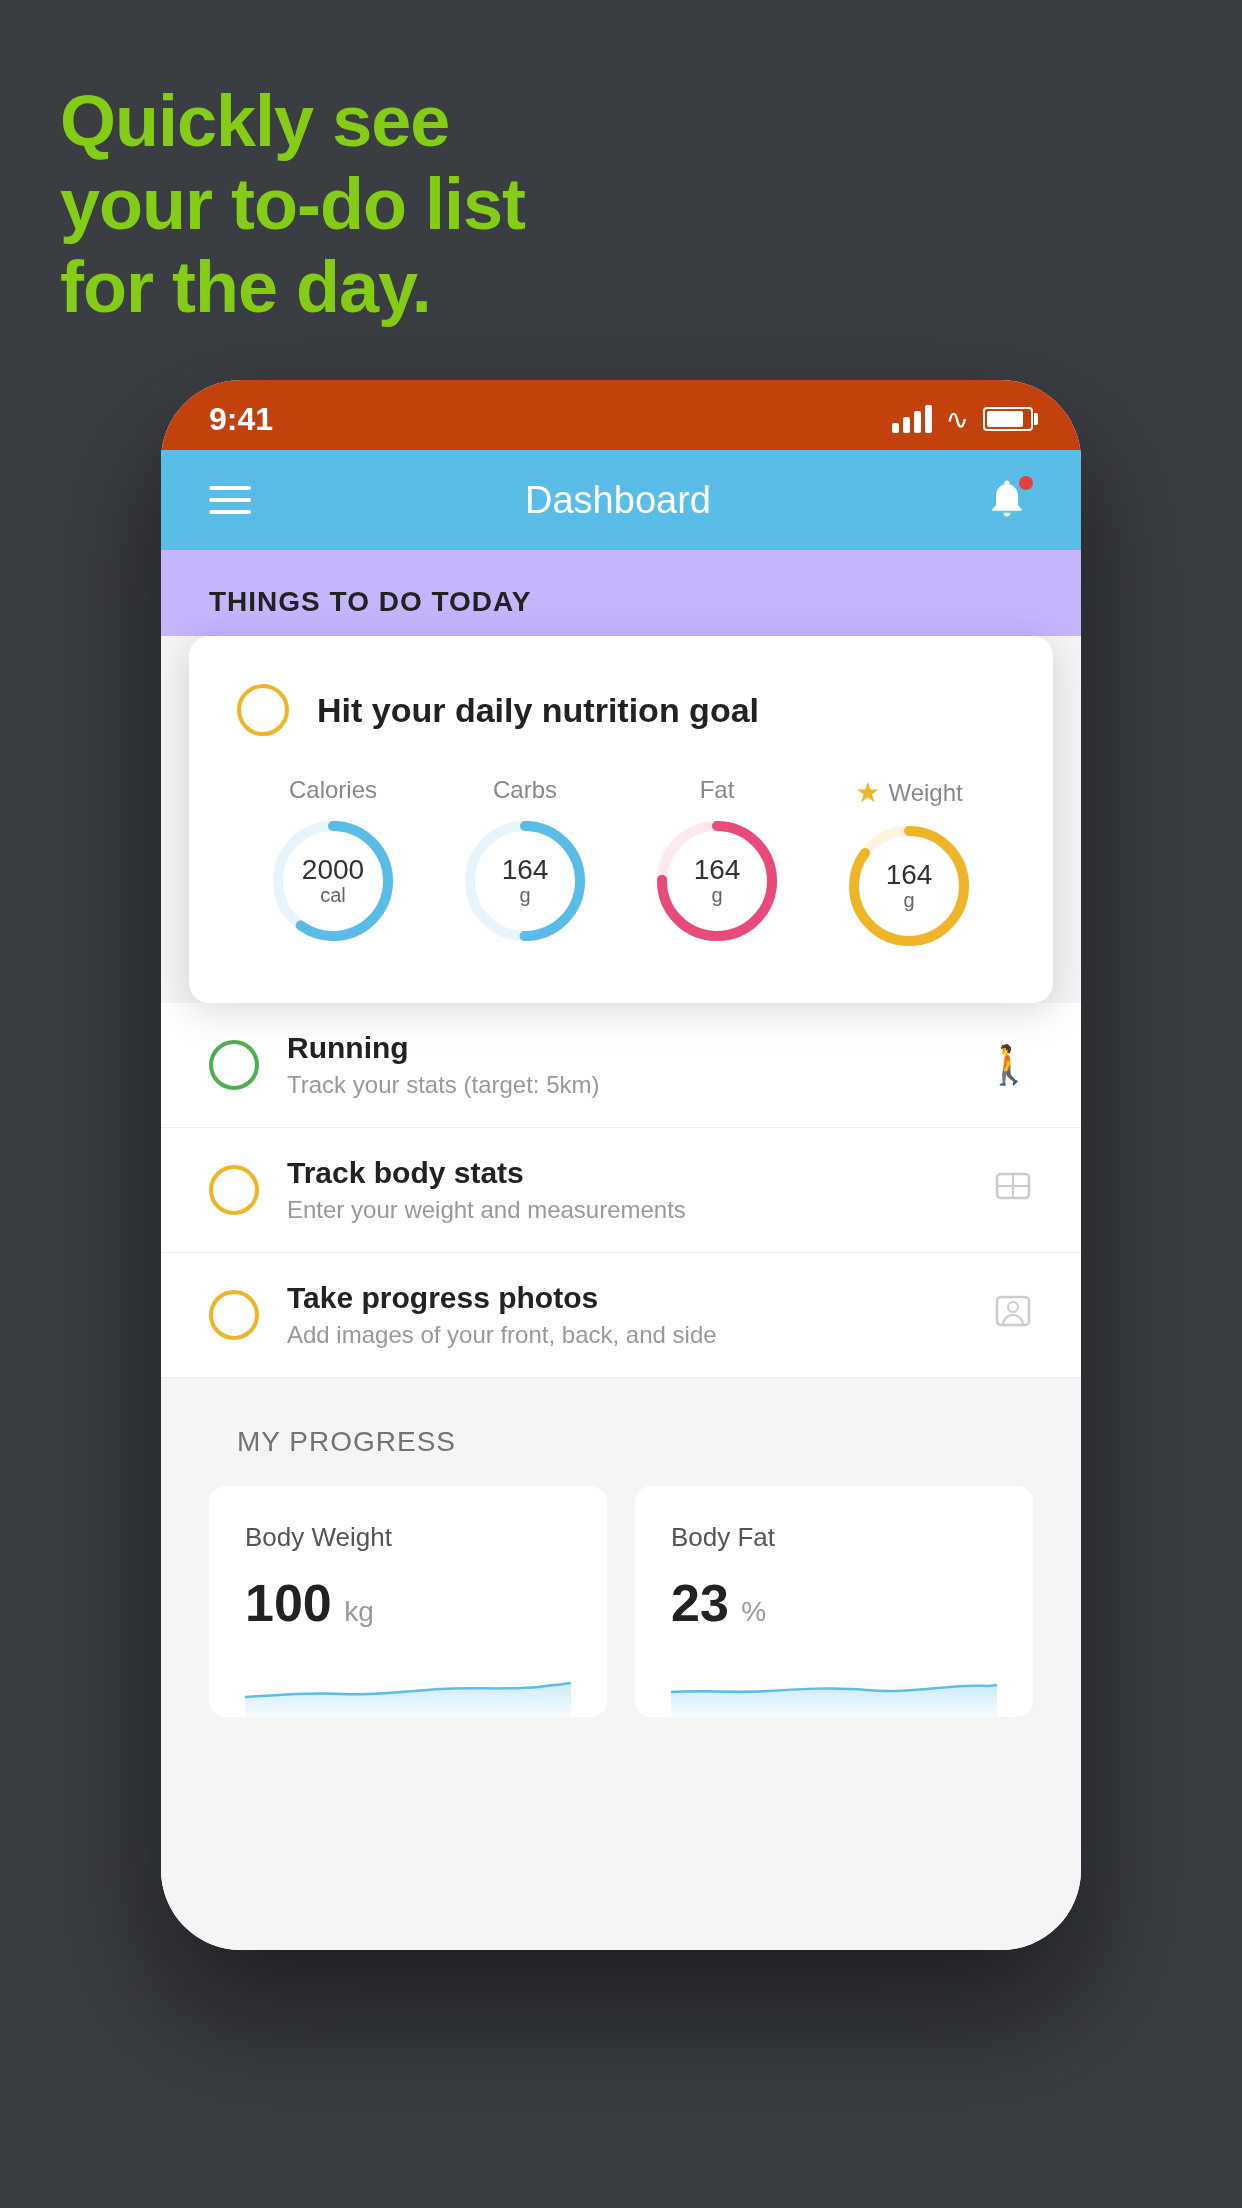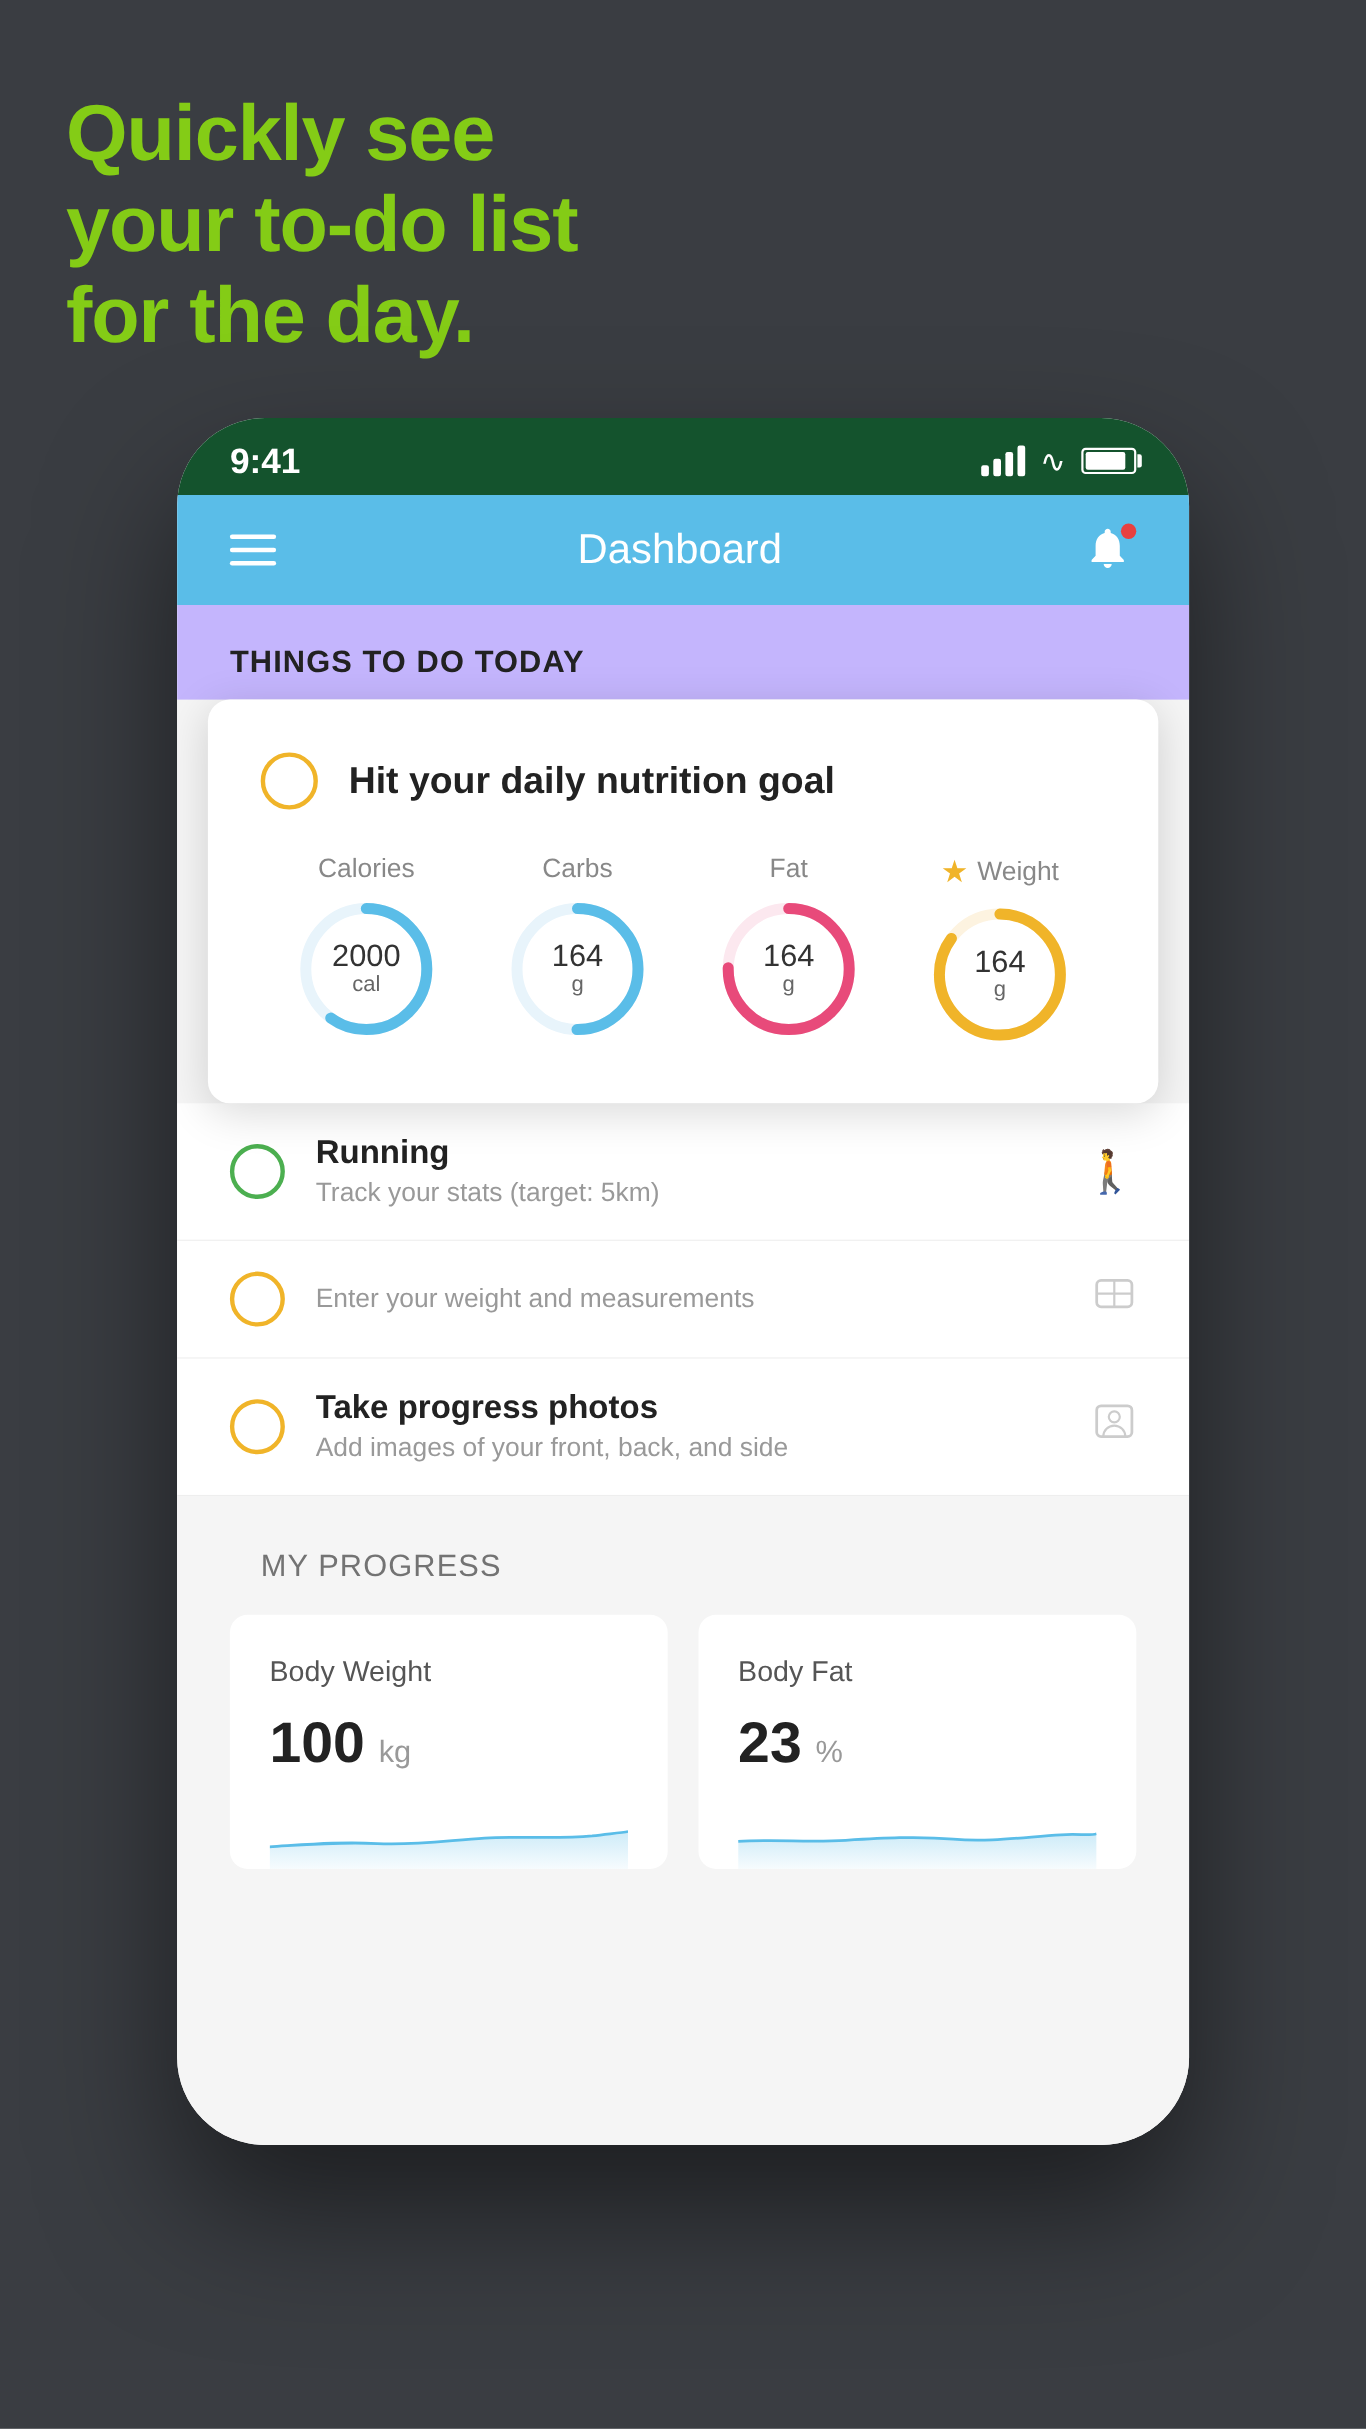--- a/index.html
+++ b/index.html
@@ -38,21 +38,21 @@
       width: 920px;
       background: #ffffff;
       border-radius: 80px;
       overflow: hidden;
       box-shadow: 0 60px 120px rgba(0,0,0,0.5);
       position: relative;
     }
 
     
     .status-bar {
-      background: #14532d;
+      background: #c2410c;
       display: flex;
       justify-content: space-between;
       align-items: center;
       padding: 18px 48px 10px 48px;
       height: 70px;
     }
 
     .status-time {
       color: #ffffff;
       font-size: 32px;
@@ -503,20 +503,21 @@
           <div class="list-text">
             <div class="list-item-title">Running</div>
             <div class="list-item-sub">Track your stats (target: 5km)</div>
           </div>
           <span class="list-item-icon">🚶</span>
         </div>
 
         <div class="list-item">
           <div class="list-circle yellow"></div>
           <div class="list-text">
+            <div class="list-item-title">Track body stats</div>
             <div class="list-item-sub">Enter your weight and measurements</div>
           </div>
           <span class="list-item-icon">
             <svg width="40" height="40" viewBox="0 0 40 40" fill="none">
               <rect x="4" y="8" width="32" height="24" rx="4" stroke="#ccc" stroke-width="2.5" fill="none"></rect>
               <line x1="4" y1="20" x2="36" y2="20" stroke="#ccc" stroke-width="2"></line>
               <line x1="20" y1="8" x2="20" y2="32" stroke="#ccc" stroke-width="2"></line>
             </svg>
           </span>
         </div>

